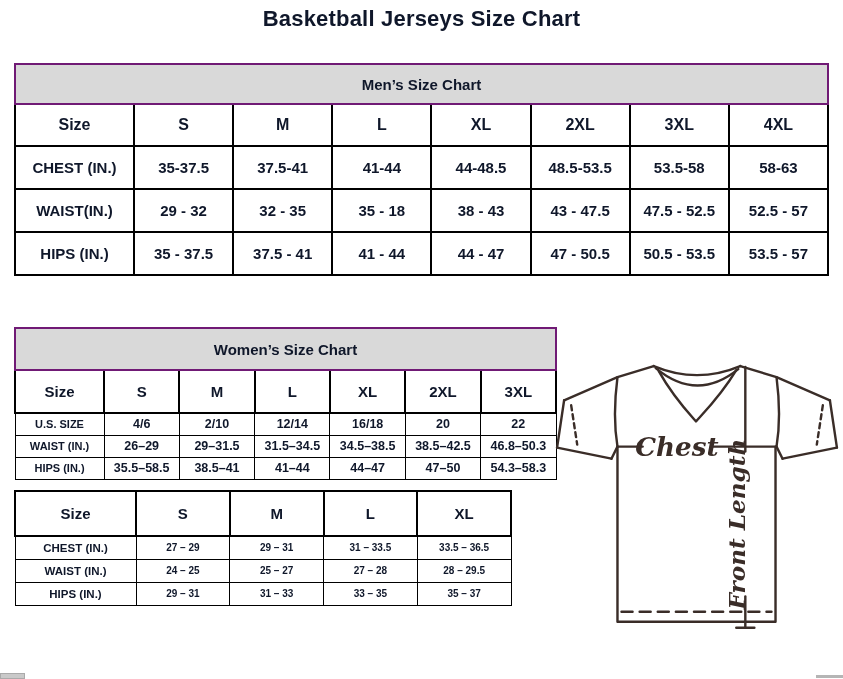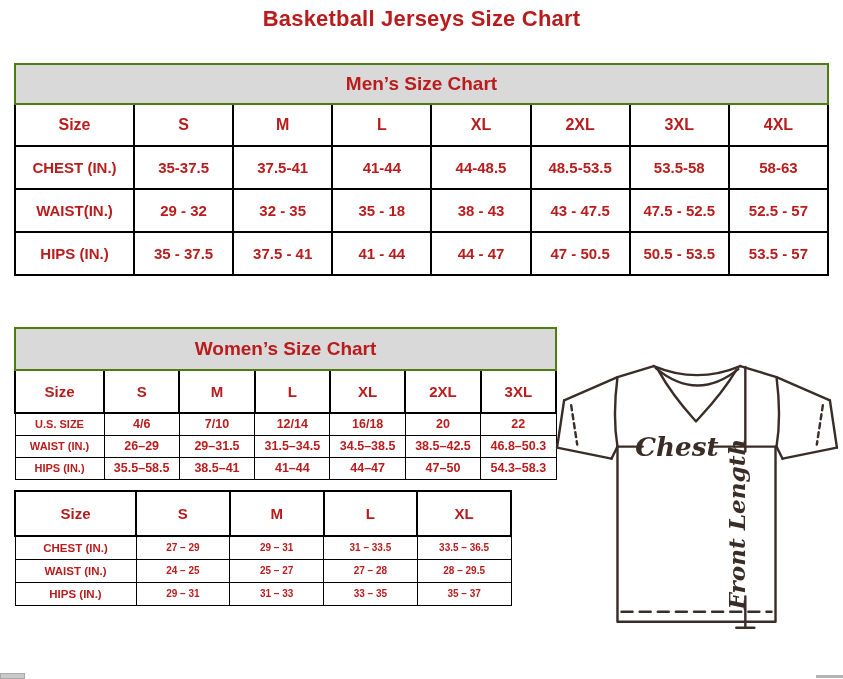--- a/index.html
+++ b/index.html
@@ -1,26 +1,26 @@
 <!DOCTYPE html>
 <html><head>
 <meta charset="utf-8">
 <style>
   html,body{margin:0;padding:0;background:#fff;}
   .page{
     position:relative;width:843px;height:679px;background:#fff;overflow:hidden;
-    font-family:"Liberation Sans",sans-serif;color:#b91c1c;
+    font-family:"Liberation Sans",sans-serif;color:#0f172a;
   }
   .page-title{
     position:absolute;top:6px;left:0;width:843px;text-align:center;
     font-size:22px;font-weight:bold;letter-spacing:0.2px;
   }
   table{border-collapse:collapse;table-layout:fixed;position:absolute;background:#fff;}
   th,td{border:2px solid #000;text-align:center;vertical-align:middle;font-weight:bold;padding:0;}
-  .band th{background:#d9d9d9;font-size:19px;border:2px solid #4d7c0f;}
+  .band th{background:#d9d9d9;font-size:15px;border:2px solid #701a75;}
   
   .men{left:14px;top:63px;width:815px;}
   .men tr.band{height:40px;}
   .men tr.cols{height:42px;}
   .men tr.data{height:43px;}
   .men .cols th{font-size:16px;}
   .men .data th,.men .data td{font-size:15px;}
   
   .women{left:14px;top:297px;width:543px;margin-top:30px;}
   .women tr.band{height:42px;}
@@ -134,21 +134,21 @@
       <th>S</th>
       <th>M</th>
       <th>L</th>
       <th>XL</th>
       <th>2XL</th>
       <th>3XL</th>
     </tr>
     <tr class="data">
       <th>U.S. SIZE</th>
       <td>4/6</td>
-      <td>7/10</td>
+      <td>2/10</td>
       <td>12/14</td>
       <td>16/18</td>
       <td>20</td>
       <td>22</td>
     </tr>
     <tr class="data">
       <th>WAIST (IN.)</th>
       <td>26–29</td>
       <td>29–31.5</td>
       <td>31.5–34.5</td>

